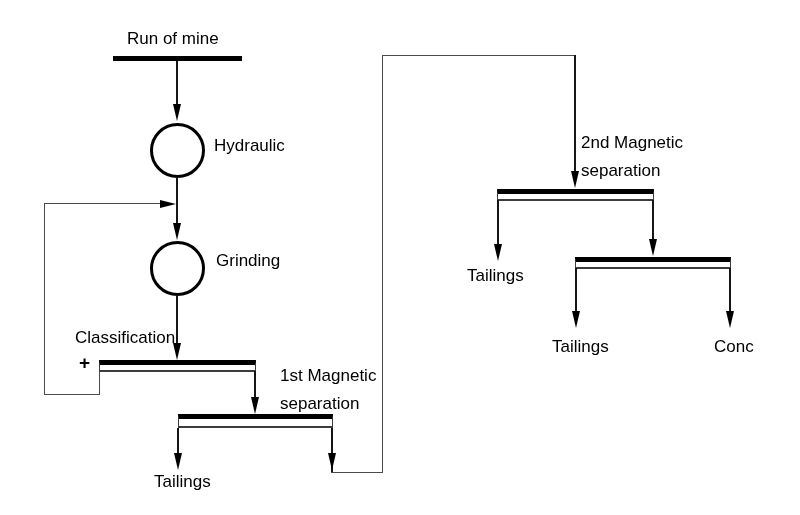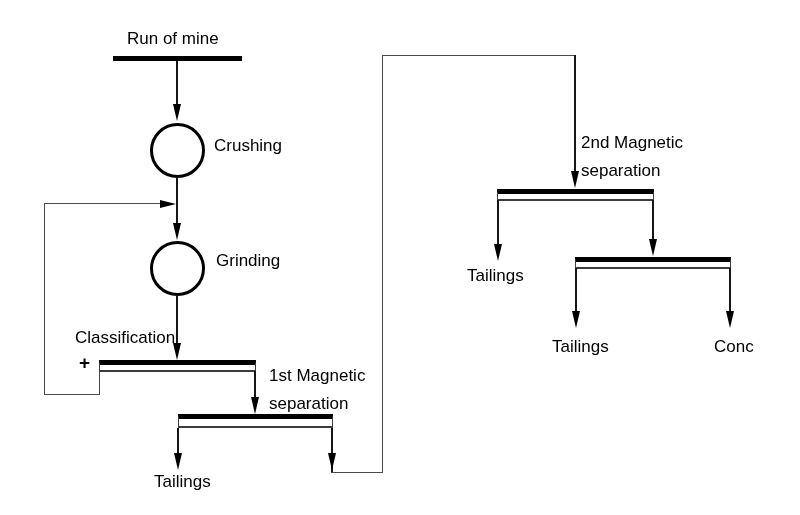--- a/index.html
+++ b/index.html
@@ -66,21 +66,21 @@
 
 <div id="stage">
 
   <div class="lbl" style="left:127px;top:29px;">Run of mine</div>
   <div class="feedbar" style="left:113px;top:56px;width:129px;"></div>
 
   <div class="vl" style="left:176px;top:61px;height:49px;"></div>
   <div class="ah-down" style="left:173px;top:104px;"></div>
 
   <div class="circle" style="left:150px;top:123px;"></div>
-  <div class="lbl" style="left:214px;top:136px;">Crushing</div>
+  <div class="lbl" style="left:214px;top:136px;">Hydraulic</div>
 
   <div class="vl" style="left:176px;top:177px;height:48px;"></div>
   <div class="ah-down" style="left:173px;top:223px;"></div>
 
   <div class="hl thin" style="left:44px;top:203px;width:118px;"></div>
   <div class="ah-right" style="left:160px;top:200px;"></div>
   <div class="vl thin" style="left:44px;top:203px;height:192px;"></div>
   <div class="hl thin" style="left:44px;top:394px;width:56px;"></div>
   <div class="vl thin" style="left:99px;top:371px;height:24px;"></div>
 
@@ -90,21 +90,21 @@
   <div class="vl" style="left:176px;top:295px;height:50px;"></div>
   <div class="ah-down" style="left:173px;top:343px;"></div>
 
   <div class="lbl" style="left:75px;top:328px;">Classification</div>
   <div class="lbl plus" style="left:79px;top:354px;">+</div>
   <div class="screen" style="left:99px;top:360px;width:157px;height:12px;"></div>
 
   <div class="vl" style="left:254px;top:371px;height:28px;"></div>
   <div class="ah-down" style="left:251px;top:397px;"></div>
 
-  <div class="lbl two-line" style="left:269px;top:362px;">1st Magnetic
+  <div class="lbl two-line" style="left:280px;top:362px;">1st Magnetic
 separation</div>
   <div class="screen" style="left:178px;top:414px;width:155px;height:14px;"></div>
 
   <div class="vl" style="left:177px;top:428px;height:27px;"></div>
   <div class="ah-down" style="left:174px;top:453px;"></div>
   <div class="lbl" style="left:154px;top:472px;">Tailings</div>
 
   <div class="vl" style="left:331px;top:428px;height:45px;"></div>
   <div class="ah-down" style="left:328px;top:453px;"></div>
   <div class="hl thin" style="left:331px;top:472px;width:52px;"></div>

